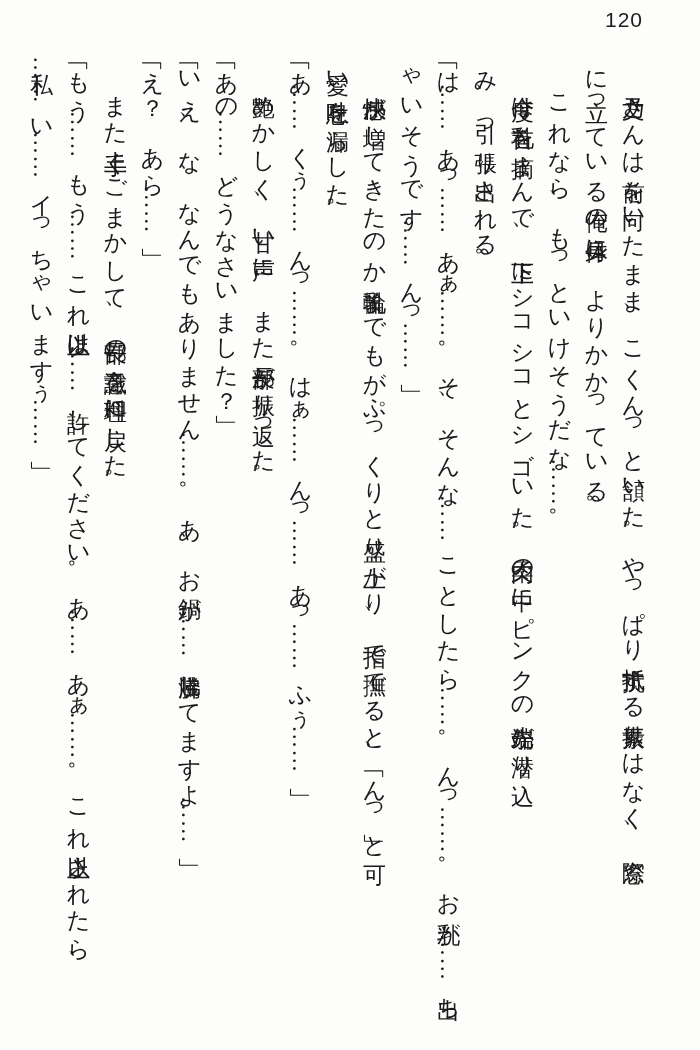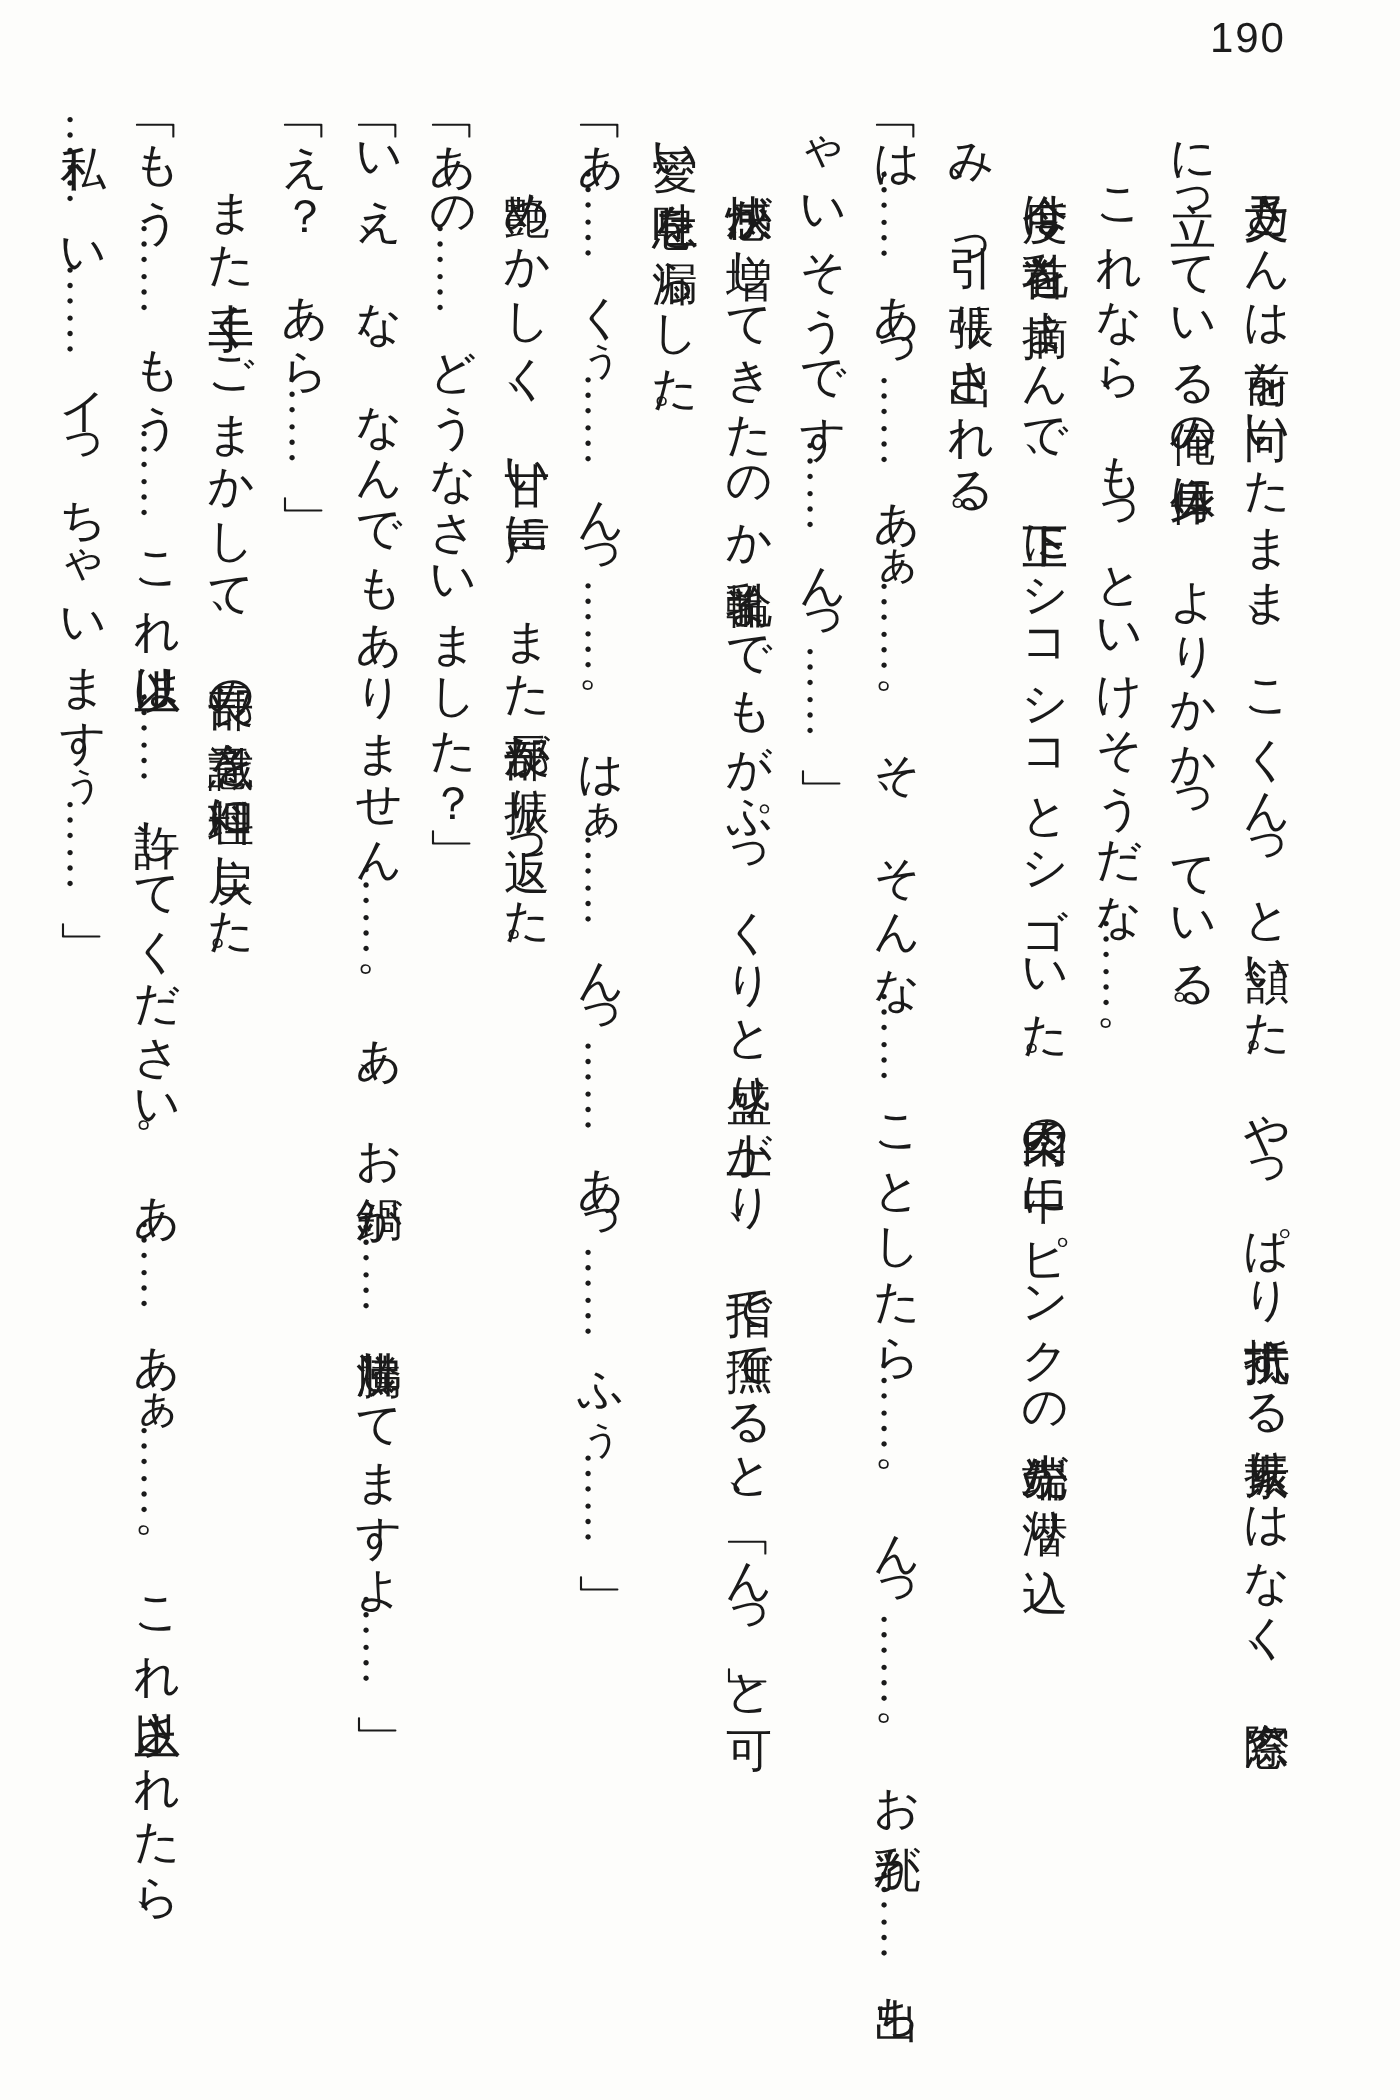--- a/index.html
+++ b/index.html
@@ -39,21 +39,21 @@
   .text-block p {
     margin: 0;
     padding: 0;
     white-space: nowrap;
   }
 </style>
 </head>
 <body>
 
 <div class="page">
-  <div class="page-number">190</div>
+  <div class="page-number">120</div>
   <div class="text-block" id="text-block">
       <p>　文乃さんは前を向いたまま、こくんっと頷いた。やっぱり抵抗する素振りはなく、窓際</p>
       <p>に立っている俺の身体に、よりかかっている。</p>
       <p>　これなら、もっといけそうだな……。</p>
       <p>　今度は乳首を摘まんで、上下にシコシコとシゴいた。柔肉の中にピンクの先端が潜り込</p>
       <p>み、引っ張り出される。</p>
       <p>「は……あっ……あぁ……。そ、そんな……ことしたら……。んっ……。お乳が……出ち</p>
       <p>ゃいそうです……んっ……」</p>
       <p>　快感が増してきたのか乳輪までもがぷっくりと盛り上がり、指で撫でると、「んっ」と可</p>
       <p>愛い吐息を漏らした。</p>

